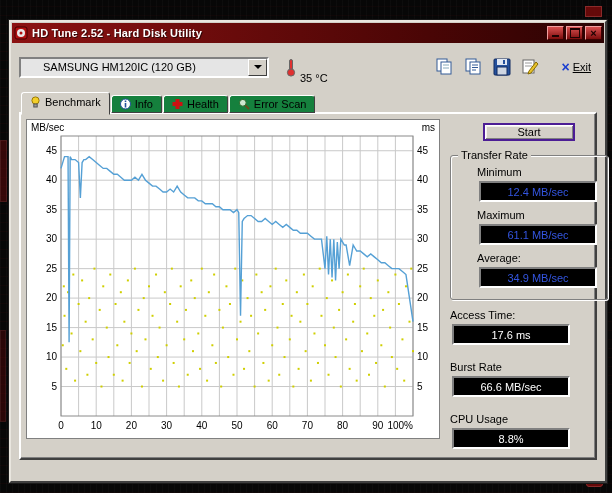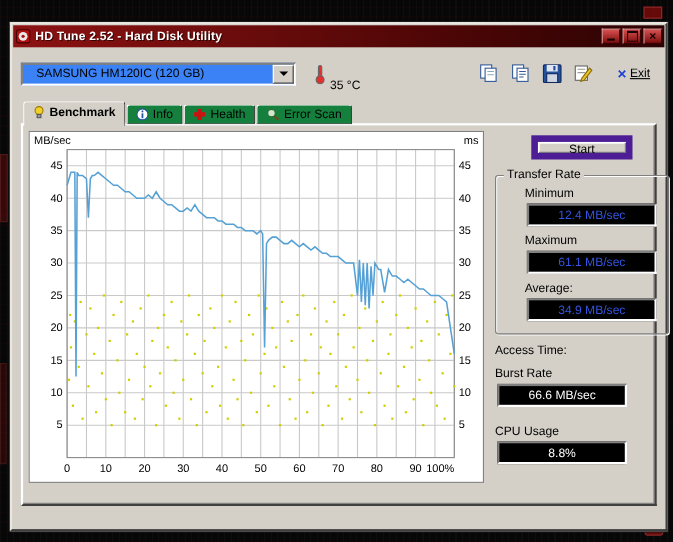--- a/index.html
+++ b/index.html
@@ -20,49 +20,49 @@
   .win-buttons{display:flex;gap:2px;}
   .win-btn{width:17px;height:14px;display:flex;align-items:center;justify-content:center;
     background:linear-gradient(#d95050,#7c0d0d);border:1px solid;border-color:#f0a0a0 #3a0202 #3a0202 #f0a0a0;
     padding:0;cursor:pointer;}
   .g-min{width:7px;height:2px;background:#1c0202;margin-top:6px;}
   .g-max{width:8px;height:7px;border:1px solid #1c0202;border-top-width:2px;}
   .g-close{color:#1c0202;font-size:11px;font-weight:bold;line-height:10px;}
   
   .client{padding:6px 8px 0 8px;}
   .row1{display:flex;align-items:center;height:26px;margin-top:4px;}
-  .combo{width:250px;height:21px;background:#3b82f6;border:2px solid;border-color:#808080 #fff #fff #808080;
-    display:flex;align-items:center;font-size:11px;padding-left:12px;box-sizing:border-box;cursor:default;}
+  .combo{width:250px;height:21px;background:#e5e5e5;border:2px solid;border-color:#808080 #fff #fff #808080;
+    display:flex;align-items:center;font-size:11px;padding-left:22px;box-sizing:border-box;cursor:default;}
   .combo-btn{margin-left:auto;width:17px;height:15px;background:#d4d0c8;border:1px solid;
     border-color:#fff #404040 #404040 #fff;display:flex;align-items:center;justify-content:center;cursor:pointer;}
   .arrow-down{width:0;height:0;border-left:4px solid transparent;border-right:4px solid transparent;border-top:4px solid #000;}
   .thermo{margin-left:16px;display:flex;align-items:center;}
   .temp-label{font-size:11px;margin-left:3px;margin-top:22px;}
   .tb-icons{margin-left:auto;display:flex;align-items:center;gap:8px;}
   .tb-btn{background:transparent;border:none;padding:1px;cursor:pointer;display:flex;align-items:center;}
   .exit-btn{background:transparent;border:none;display:flex;align-items:center;gap:3px;cursor:pointer;
     font-size:11px;margin-left:14px;}
   .exit-x{color:#1b3fd0;font-weight:bold;font-size:14px;line-height:12px;}
   .exit-txt{text-decoration:underline;text-decoration-thickness:1px;text-underline-offset:1px;}
   
   .tabs{display:flex;align-items:flex-end;margin-top:10px;height:23px;position:relative;z-index:2;padding-left:2px;}
   .tab{background:#d4d0c8;border:1px solid;border-color:#fff #404040 transparent #fff;border-radius:3px 3px 0 0;
     padding:3px 8px;display:flex;align-items:center;gap:4px;font-size:11px;margin-right:1px;cursor:pointer;}
   .tab.inactive{padding:2px 8px;margin-bottom:0;border-bottom:1px solid #404040;background:#15803d;}
-  .tab.active{position:relative;margin-bottom:-2px;padding-bottom:6px;z-index:3;font-weight:bold;}
+  .tab.active{position:relative;margin-bottom:-2px;padding-bottom:6px;z-index:3;}
   
   .panel{margin-top:-1px;height:334px;background:#d4d0c8;border:2px solid;
     border-color:#fff #404040 #404040 #fff;box-shadow:inset -1px -1px 0 #808080;
     display:flex;padding:5px;box-sizing:content-box;}
   .chart-wrap{width:412px;height:318px;background:#fff;border:1px solid #808080;}
   .chart-wrap svg{display:block;}
   svg text{font-size:10px;font-family:"Liberation Sans",sans-serif;fill:#000;}
   .side{flex:1;padding-left:10px;display:flex;flex-direction:column;}
   .start-btn{margin:4px auto 2px auto;width:92px;height:22px;background:#d4d0c8;font-size:11px;
-    border:6px solid #4c1d95;box-shadow:inset 1px 1px 0 #fff, inset -1px -1px 0 #808080, inset 2px 2px 0 #f4f2ee;
+    border:2px solid #4c1d95;box-shadow:inset 1px 1px 0 #fff, inset -1px -1px 0 #808080, inset 2px 2px 0 #f4f2ee;
     cursor:pointer;font-family:"Liberation Sans",sans-serif;}
   .group{position:relative;margin-top:12px;border:1px solid #808080;border-radius:3px;
     box-shadow:inset 1px 1px 0 #fff,1px 1px 0 #fff;padding:10px 10px 4px 26px;}
   .group-label{position:absolute;top:-7px;left:7px;background:#d4d0c8;padding:0 3px;font-size:11px;}
   .stat-label{font-size:11px;display:block;}
   .valbox{width:114px;height:17px;background:#000;border:2px solid;border-color:#808080 #fff #fff #808080;
     display:flex;align-items:center;justify-content:center;font-size:11px;font-weight:normal;
     margin:3px 0 7px 2px;box-sizing:content-box;}
   .v-blue{color:#3355e0;}
   .v-white{color:#fff;}
@@ -442,20 +442,23 @@
               <span class="v-blue">61.1 MB/sec</span>
             </div>
             <span class="stat-label">Average:</span>
             <div class="valbox">
               <span class="v-blue">34.9 MB/sec</span>
             </div>
           </div>
 
           <div class="sec">
             <span class="stat-label">Access Time:</span>
+            <div class="valbox">
+              <span class="v-white">17.6 ms</span>
+            </div>
           </div>
           <div class="sec">
             <span class="stat-label">Burst Rate</span>
             <div class="valbox">
               <span class="v-white">66.6 MB/sec</span>
             </div>
           </div>
           <div class="sec">
             <span class="stat-label">CPU Usage</span>
             <div class="valbox">

